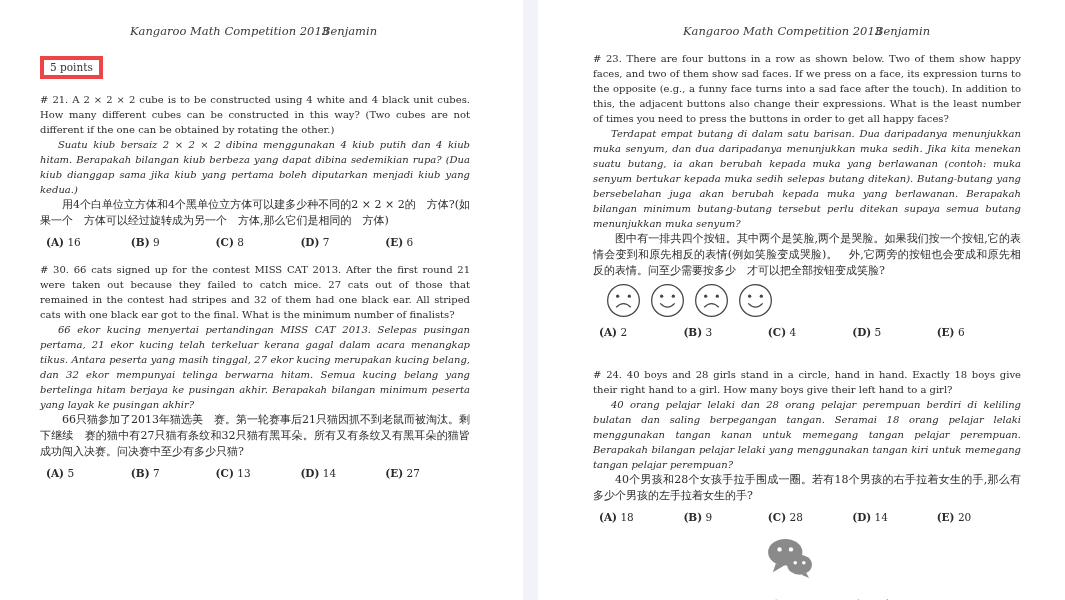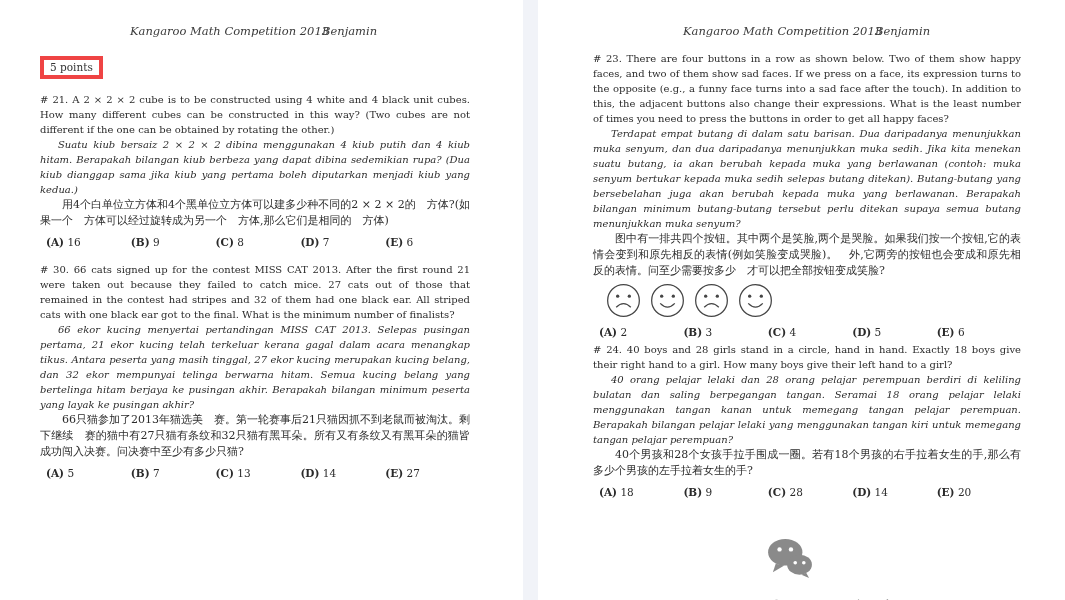--- a/index.html
+++ b/index.html
@@ -138,21 +138,21 @@
     </div>
     <div class="opts">
       <span class="opt"><b>(A)</b> <span>2</span></span>
       <span class="opt"><b>(B)</b> <span>3</span></span>
       <span class="opt"><b>(C)</b> <span>4</span></span>
       <span class="opt"><b>(D)</b> <span>5</span></span>
       <span class="opt"><b>(E)</b> <span>6</span></span>
     </div>
   </div>
 
-  <div class="q" style="margin-top:4px;">
+  <div class="q" style="margin-top:29px;">
     <p class="en"><b class="qnum"># 24.</b> <span>40 boys and 28 girls stand in a circle, hand in hand. Exactly 18 boys give their right hand to a girl. How many boys give their left hand to a girl?</span></p>
     <p class="ms">40 orang pelajar lelaki dan 28 orang pelajar perempuan berdiri di keliling bulatan dan saling berpegangan tangan. Seramai 18 orang pelajar lelaki menggunakan tangan kanan untuk memegang tangan pelajar perempuan. Berapakah bilangan pelajar lelaki yang menggunakan tangan kiri untuk memegang tangan pelajar perempuan?</p>
     <p class="zh">40个男孩和28个女孩手拉手围成一圈。若有18个男孩的右手拉着女生的手,那么有多少个男孩的左手拉着女生的手?</p>
     <div class="opts">
       <span class="opt"><b>(A)</b> <span>18</span></span>
       <span class="opt"><b>(B)</b> <span>9</span></span>
       <span class="opt"><b>(C)</b> <span>28</span></span>
       <span class="opt"><b>(D)</b> <span>14</span></span>
       <span class="opt"><b>(E)</b> <span>20</span></span>
     </div>

